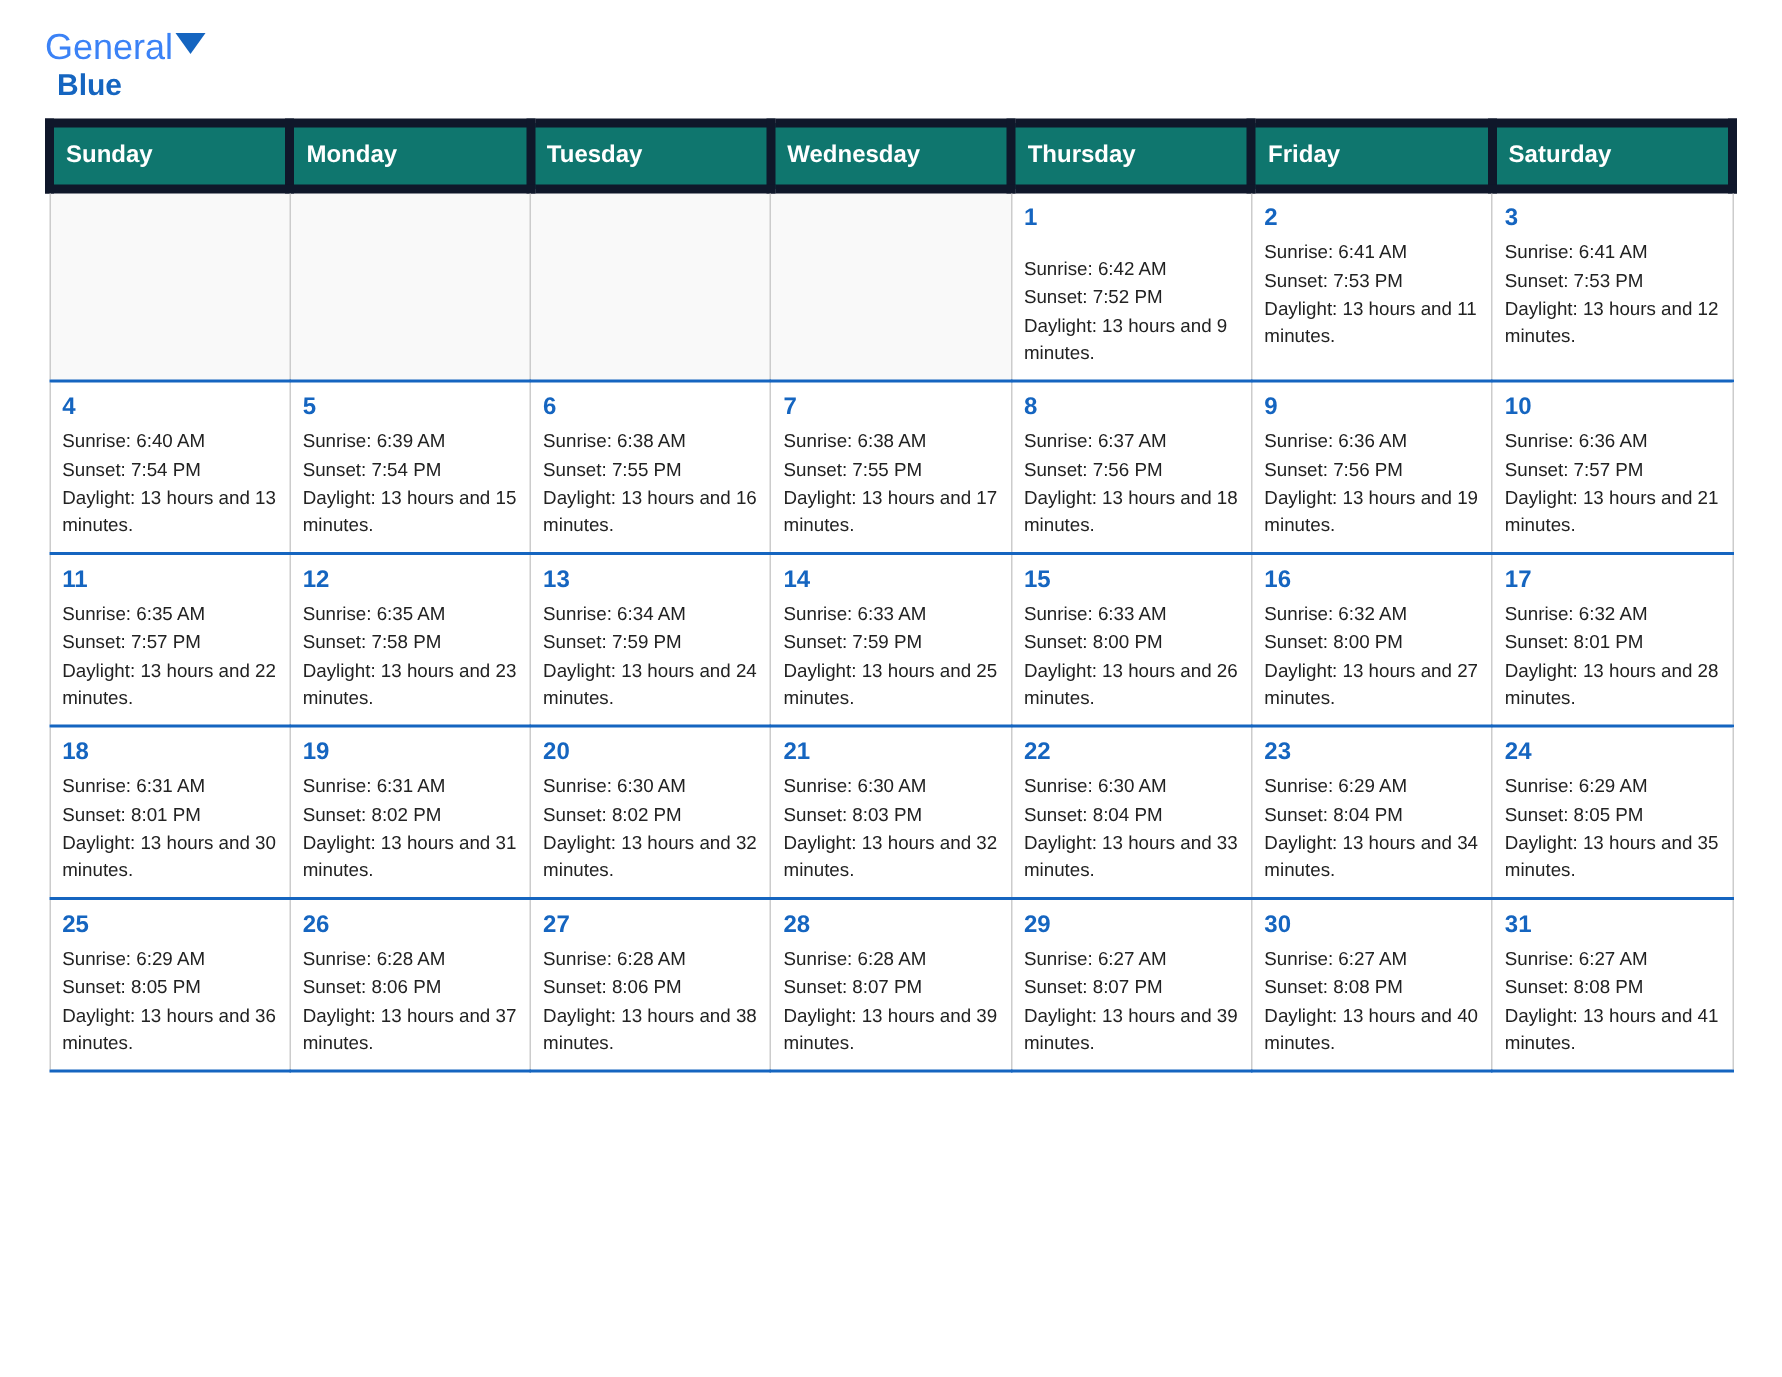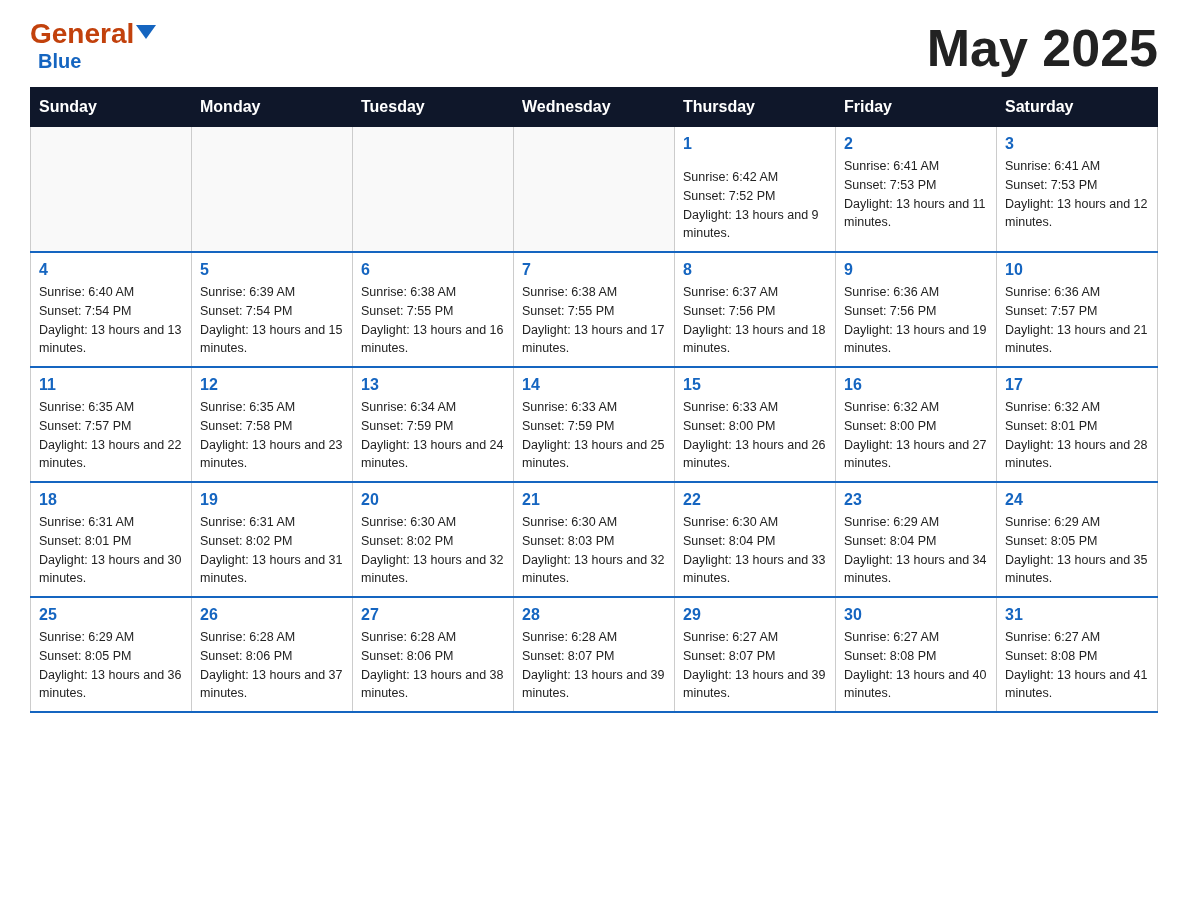--- a/index.html
+++ b/index.html
@@ -16,23 +16,23 @@
       justify-content: space-between;
       align-items: flex-start;
       margin-bottom: 10px;
     }
     .logo-area {
       display: flex;
       flex-direction: column;
       align-items: flex-start;
     }
     .logo-text {
-      font-size: 28px;
-      font-weight: bold;
-      color: #c2410c;
+      font-size: 24px;
+      font-weight: normal;
+      color: #3b82f6;
       line-height: 1;
     }
     .logo-arrow {
       display: inline-block;
       width: 0;
       height: 0;
       border-left: 10px solid transparent;
       border-right: 10px solid transparent;
       border-top: 14px solid #1565c0;
       margin-left: 2px;
@@ -60,27 +60,27 @@
       font-size: 20px;
       color: #444;
       margin-top: 4px;
     }
     table {
       width: 100%;
       border-collapse: collapse;
       margin-top: 10px;
     }
     thead tr th {
-      background-color: #0f172a;
+      background-color: #0f766e;
       color: #fff;
       font-size: 16px;
       font-weight: bold;
       padding: 10px 8px;
       text-align: left;
-      border: 1px solid #0f172a;
+      border: 6px solid #0f172a;
     }
     tbody tr td {
       border: 1px solid #ccc;
       vertical-align: top;
       padding: 8px;
       width: 14.28%;
       min-height: 100px;
     }
     .day-number {
       font-size: 16px;
@@ -105,21 +105,20 @@
 <body>
 
 <div class="header">
   <div class="logo-area">
     <div class="logo-text">
       General<span class="logo-arrow"></span>
     </div>
     <div class="logo-sub">Blue</div>
   </div>
   <div class="title-area">
-    <div class="month-title">May 2025</div>
   </div>
 </div>
 
 <table>
   <thead>
     <tr>
     <th>Sunday</th>
         <th>Monday</th>
         <th>Tuesday</th>
         <th>Wednesday</th>

